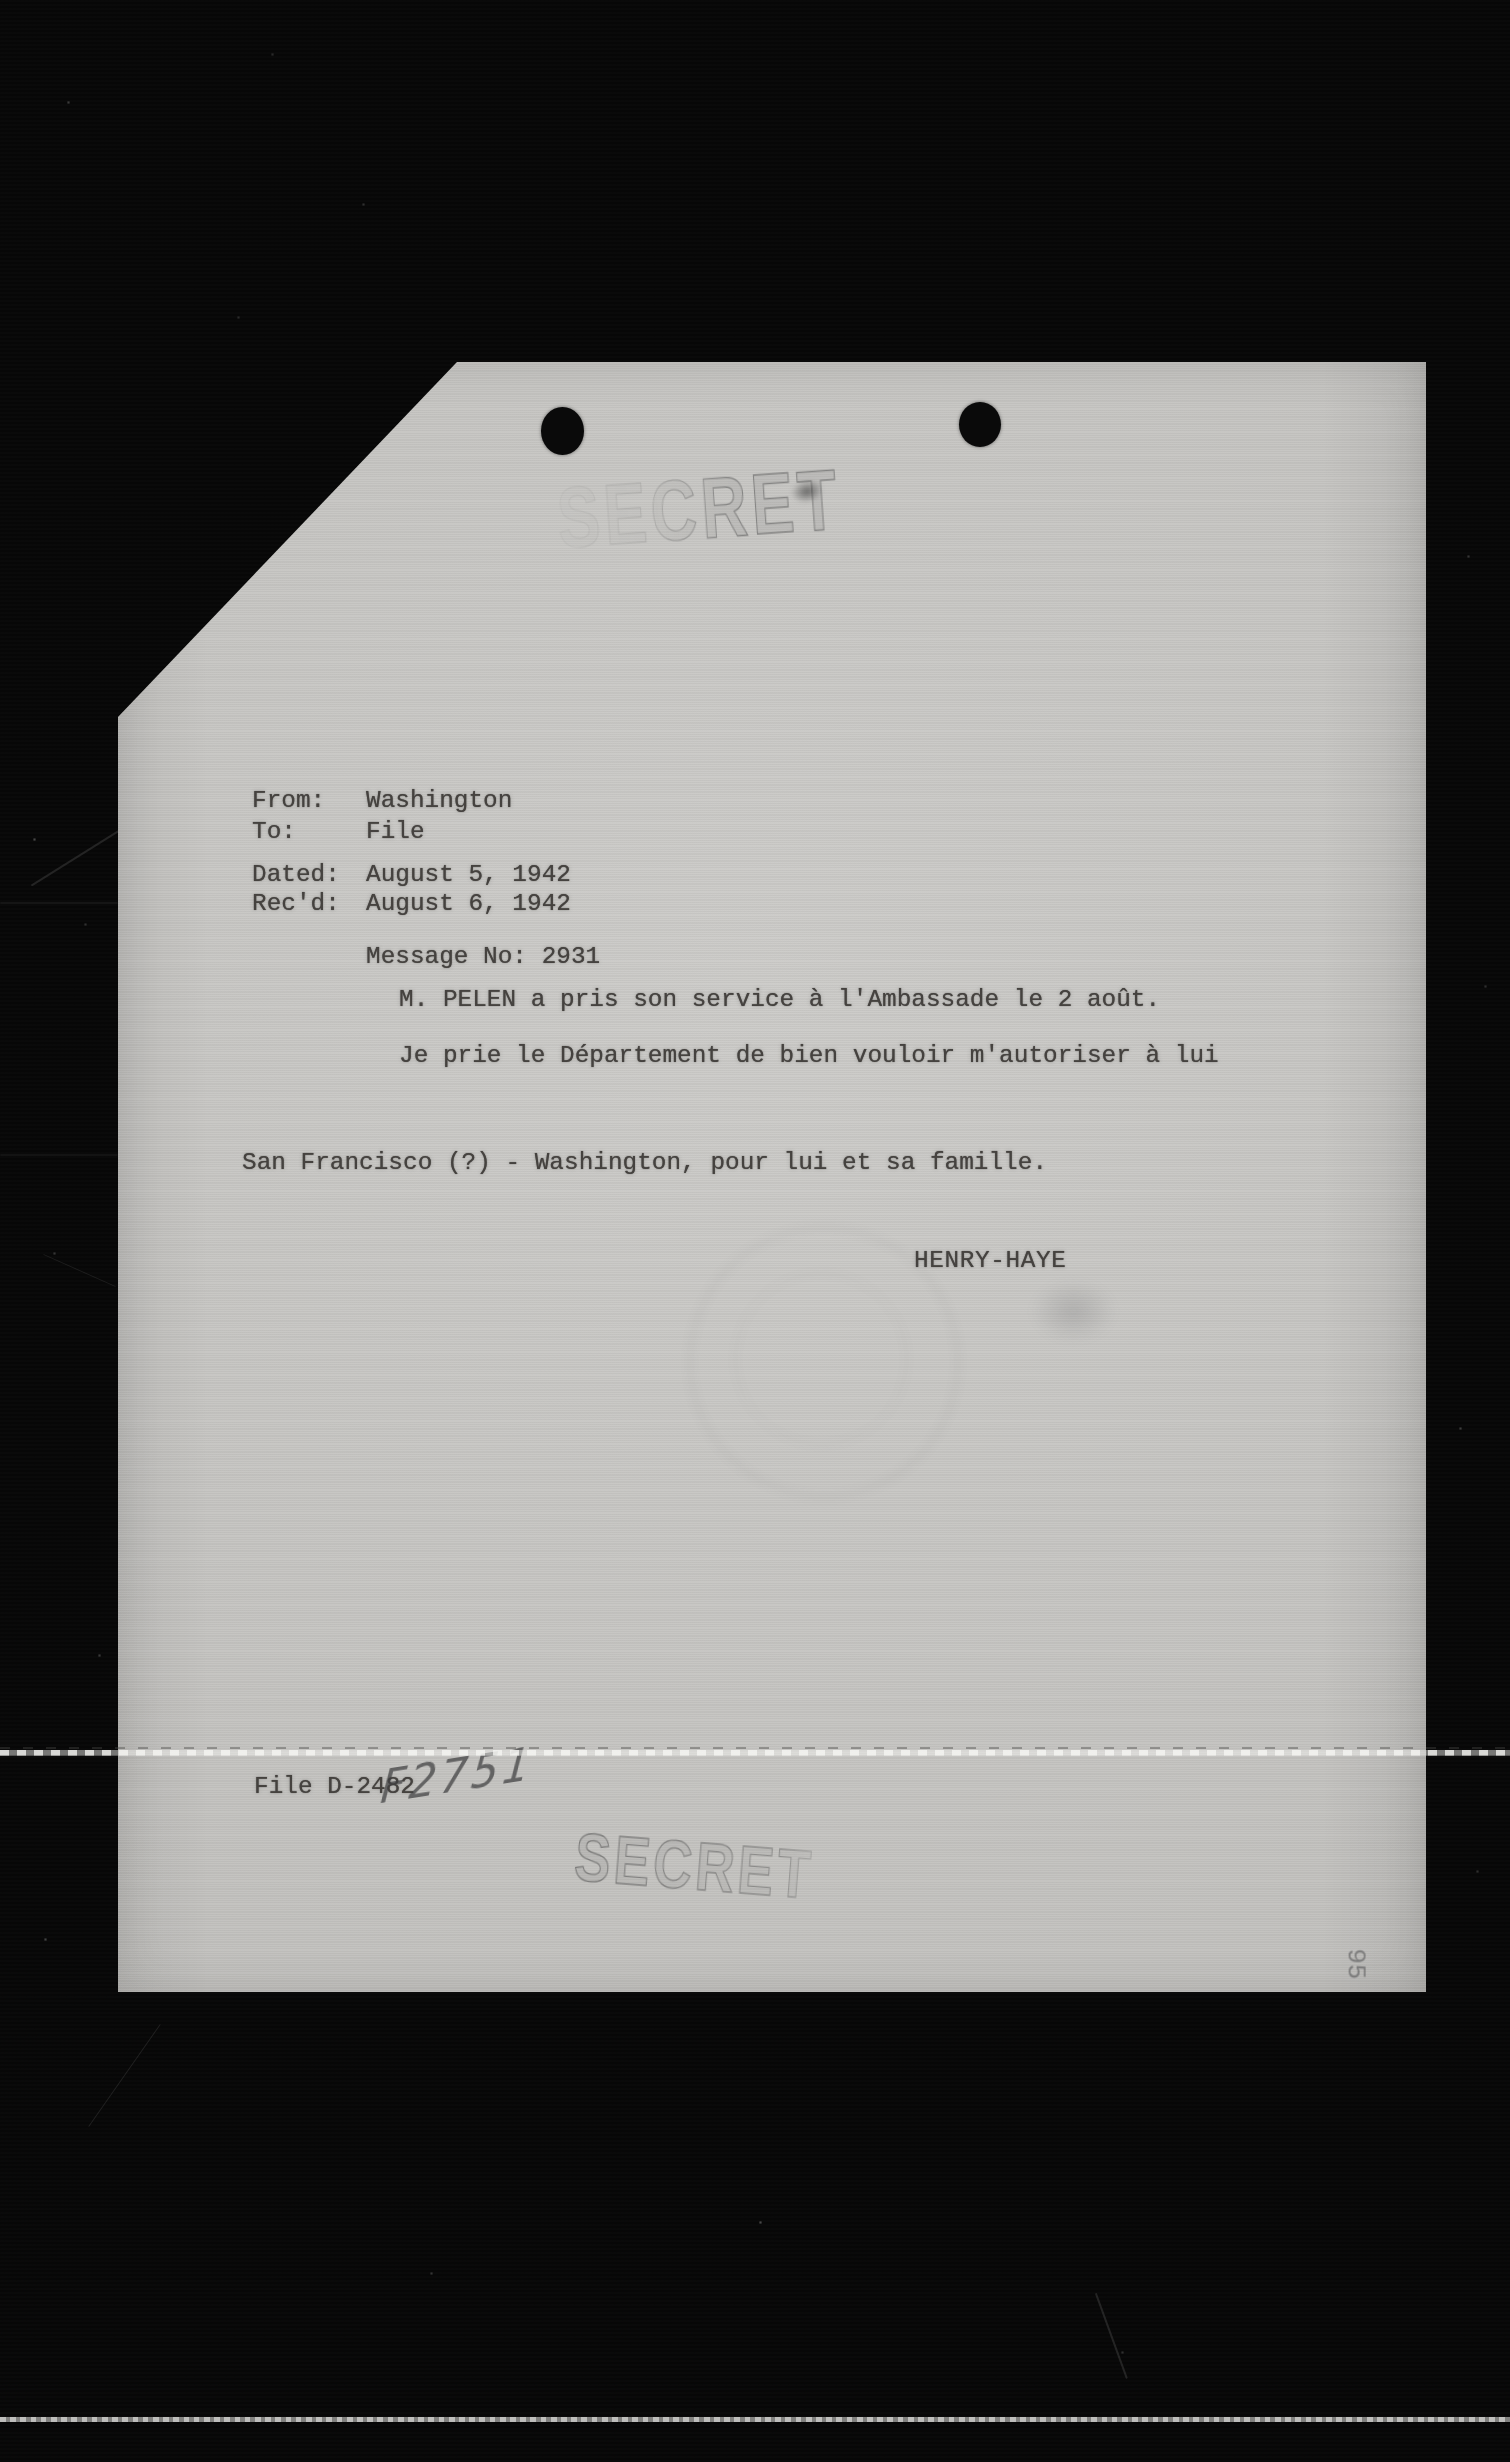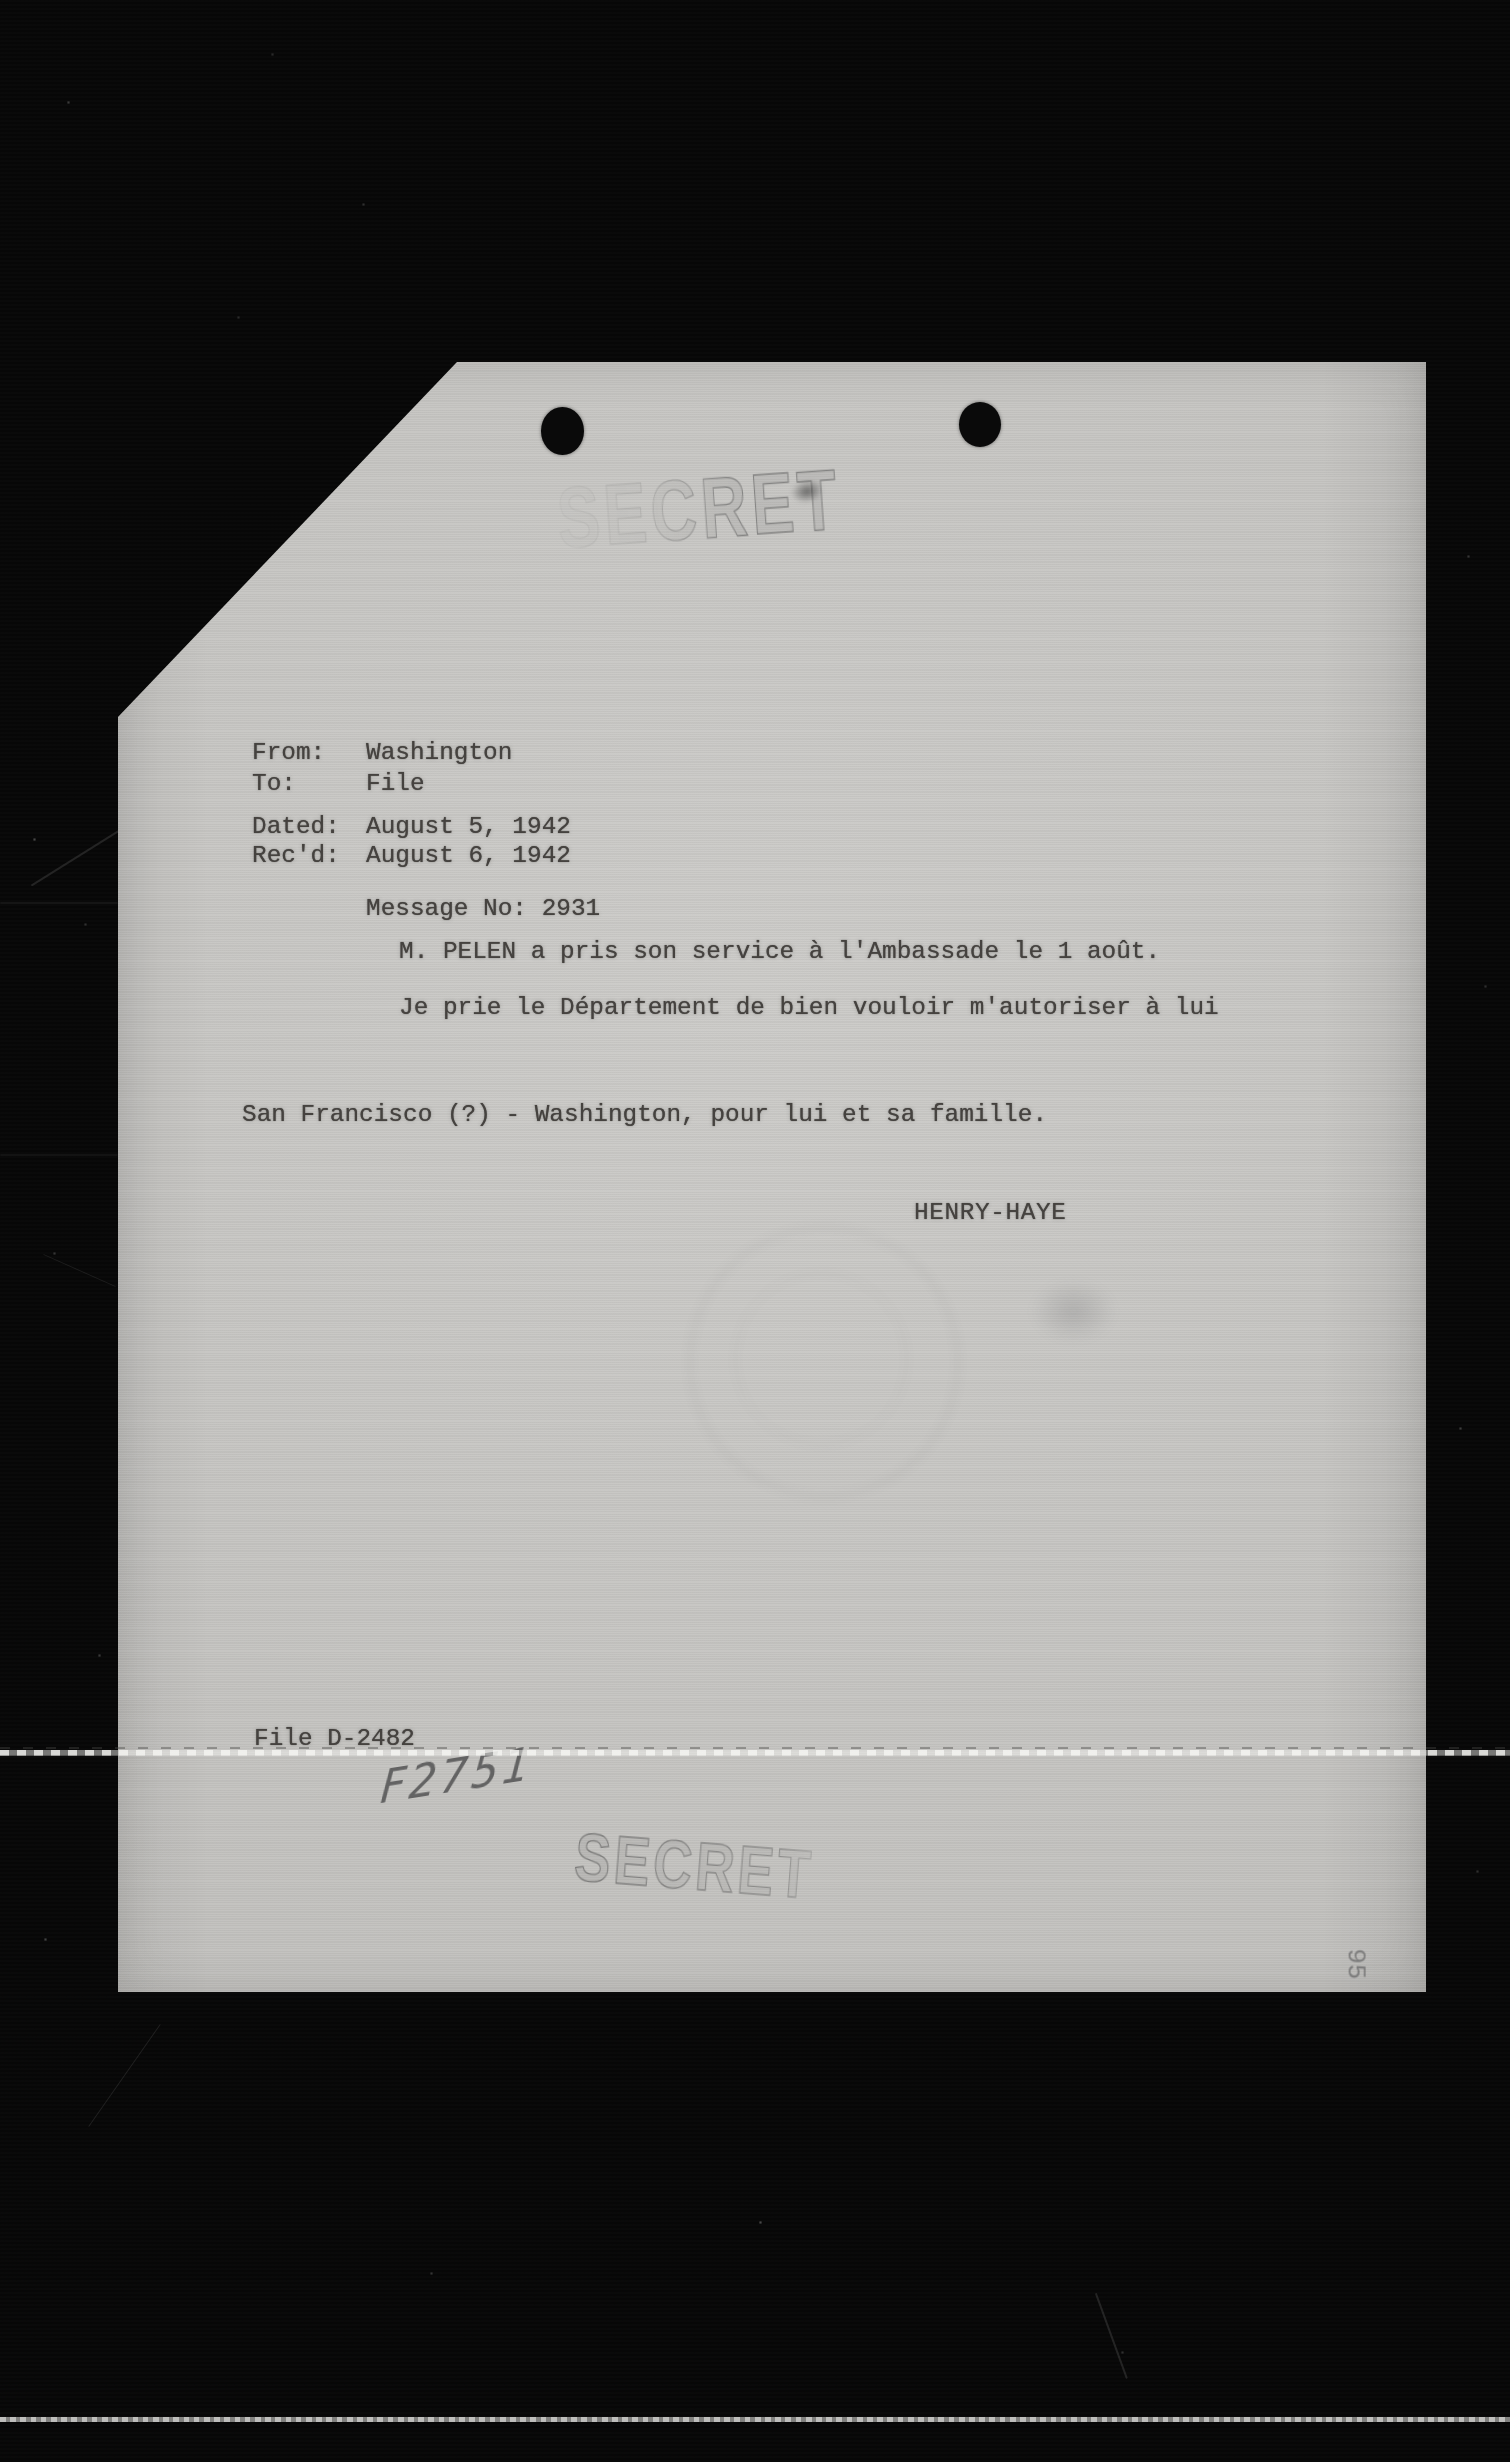--- a/index.html
+++ b/index.html
@@ -69,21 +69,21 @@
     filter:blur(2.3px);transform:rotate(-10deg);}
   
   .round-stamp{position:absolute;left:571px;top:865px;width:266px;height:266px;
     border:2.3px solid rgba(92,92,97,.30);border-radius:50%;filter:blur(4.5px);opacity:.55;}
   .round-stamp .inner{position:absolute;left:44px;top:44px;width:170px;height:170px;
     border:1.7px solid rgba(92,92,97,.28);border-radius:50%;}
   .round-blob{position:absolute;left:913px;top:918px;width:85px;height:62px;
     background:radial-gradient(closest-side, rgba(95,95,100,.22), rgba(95,95,100,0));filter:blur(4.5px);}
   
   .typed{position:absolute;font-size:24.4px;line-height:1.1;color:#45423f;white-space:nowrap;
-    text-shadow:0 0 1.1px rgba(64,62,60,.8), 0 0 4px rgba(64,62,60,.22);}
+    text-shadow:0 0 1.1px rgba(64,62,60,.8), 0 0 4px rgba(64,62,60,.22);margin-top:48px;}
   .hdr-row{left:134px;}
   .hdr-row .lbl{display:inline-block;width:114px;}
   .r-from{top:378px;} .r-to{top:409px;} .r-dated{top:452px;} .r-recd{top:481px;}
   .msg-no{left:248px;top:534px;}
   .para-indent{left:281px;}
   .p1{top:577px;} .p2a{top:633px;}
   .p2b{left:134px;top:686px;} .p2c{left:124px;top:740px;}
   .sig{left:796px;top:838px;letter-spacing:0.6px;}
   .file-ref{left:136px;top:1364px;}
   .exam{left:727px;top:1359px;}
@@ -133,21 +133,21 @@
   </div>
   <div class="typed hdr-row r-dated">
     <span class="lbl">Dated:</span><span>August 5, 1942</span>
   </div>
   <div class="typed hdr-row r-recd">
     <span class="lbl">Rec'd:</span><span>August 6, 1942</span>
   </div>
 
   <div class="typed msg-no">Message No: 2931</div>
 
-  <div class="typed para-indent p1">M. PELEN a pris son service à l'Ambassade le 1 août.</div>
+  <div class="typed para-indent p1">M. PELEN a pris son service à l'Ambassade le 2 août.</div>
   <div class="typed para-indent p2a">Je prie le Département de bien vouloir m'autoriser à lui</div>
   <div class="typed p2c">San Francisco (?) - Washington, pour lui et sa famille.</div>
 
   <div class="typed sig">HENRY-HAYE</div>
 
   <div class="round-stamp">
     <div class="inner"></div>
   </div>
   <div class="round-blob"></div>
 

